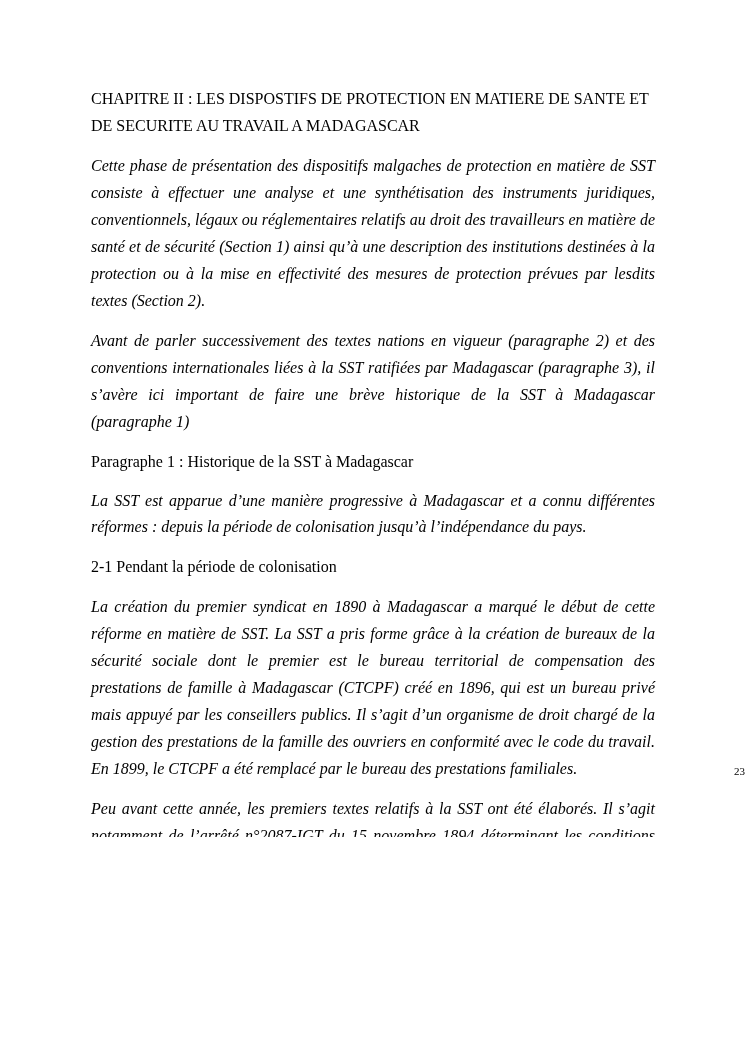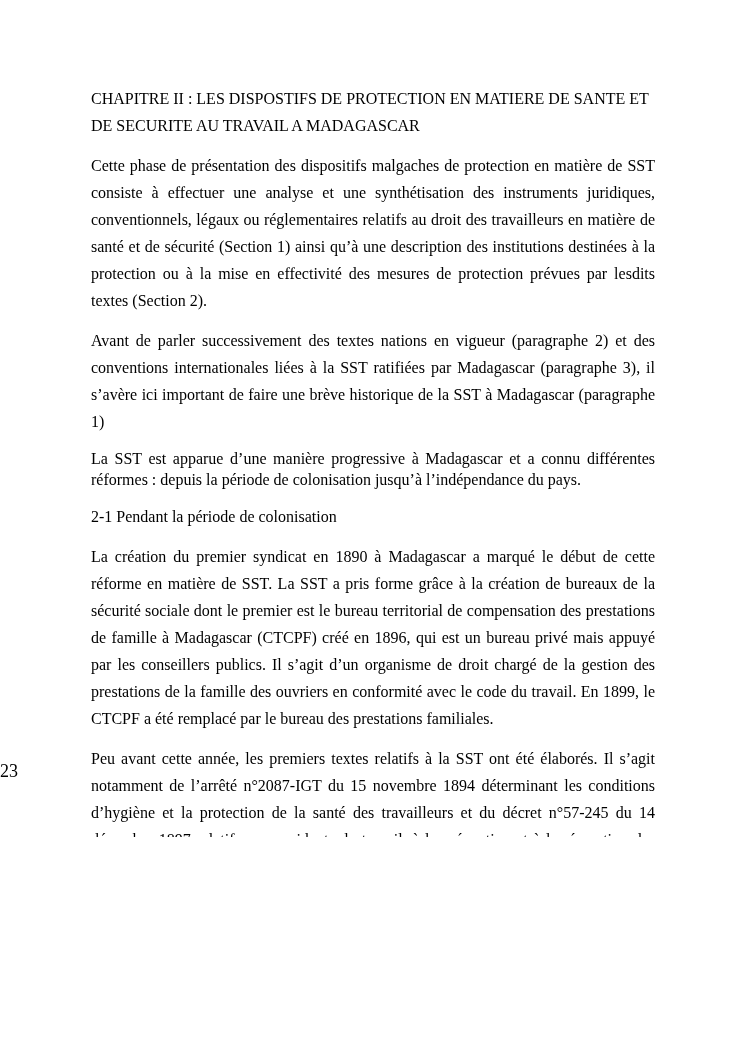--- a/index.html
+++ b/index.html
@@ -27,46 +27,48 @@
     font-weight: normal;
     font-size: 16px;
     line-height: 27px;
     margin: 0 0 13px 0;
     text-align: left;
   }
   p.body-para {
     line-height: 27px;
     margin: 0 0 13px 0;
     text-align: justify;
+    font-style: italic;
   }
   p.body-para.tight {
-    line-height: 21px;
+    line-height: 26px;
   }
   .page-footer {
     position: absolute;
     left: 0;
     right: 0;
     bottom: 58px;
-    text-align: left;
-    font-size: 18px;
+    text-align: right;
+    font-size: 11px;
     line-height: 16px;
   }
 </style>
 </head>
 <body>
 
 <div class="page">
 
   <h1 class="chapter-title">CHAPITRE II : LES DISPOSTIFS DE PROTECTION EN MATIERE DE SANTE ET DE SECURITE AU TRAVAIL A MADAGASCAR</h1>
 
   <p class="body-para">Cette phase de présentation des dispositifs malgaches de protection en matière de SST consiste à effectuer une analyse et une synthétisation des instruments juridiques, conventionnels, légaux ou réglementaires relatifs au droit des travailleurs en matière de santé et de sécurité (Section 1) ainsi qu’à une description des institutions destinées à la protection ou à la mise en effectivité des mesures de protection prévues par lesdits textes (Section 2).</p>
 
 
   <p class="body-para">Avant de parler successivement des textes nations en vigueur (paragraphe 2) et des conventions internationales liées à la SST ratifiées par Madagascar (paragraphe 3), il s’avère ici important de faire une brève historique de la SST à Madagascar (paragraphe 1)</p>
 
+  <h3 class="para-heading">Paragraphe 1 : Historique de la SST à Madagascar</h3>
 
   <p class="body-para tight">La SST est apparue d’une manière progressive à Madagascar et a connu différentes réformes : depuis la période de colonisation jusqu’à l’indépendance du pays.</p>
 
   <h4 class="sub-heading">2-1 Pendant la période de colonisation</h4>
 
   <p class="body-para">La création du premier syndicat en 1890 à Madagascar a marqué le début de cette réforme en matière de SST. La SST a pris forme grâce à la création de bureaux de la sécurité sociale dont le premier est le bureau territorial de compensation des prestations de famille à Madagascar (CTCPF) créé en 1896, qui est un bureau privé mais appuyé par les conseillers publics. Il s’agit d’un organisme de droit chargé de la gestion des prestations de la famille des ouvriers en conformité avec le code du travail. En 1899, le CTCPF a été remplacé par le bureau des prestations familiales.</p>
 
   <p class="body-para">Peu avant cette année, les premiers textes relatifs à la SST ont été élaborés. Il s’agit notamment de l’arrêté n°2087-IGT du 15 novembre 1894 déterminant les conditions d’hygiène et la protection de la santé des travailleurs et du décret n°57-245 du 14 décembre 1897 relatifs aux accidents du travail, à la prévention et à la réparation des maladies professionnelles.</p>
 
   <div class="page-footer">

